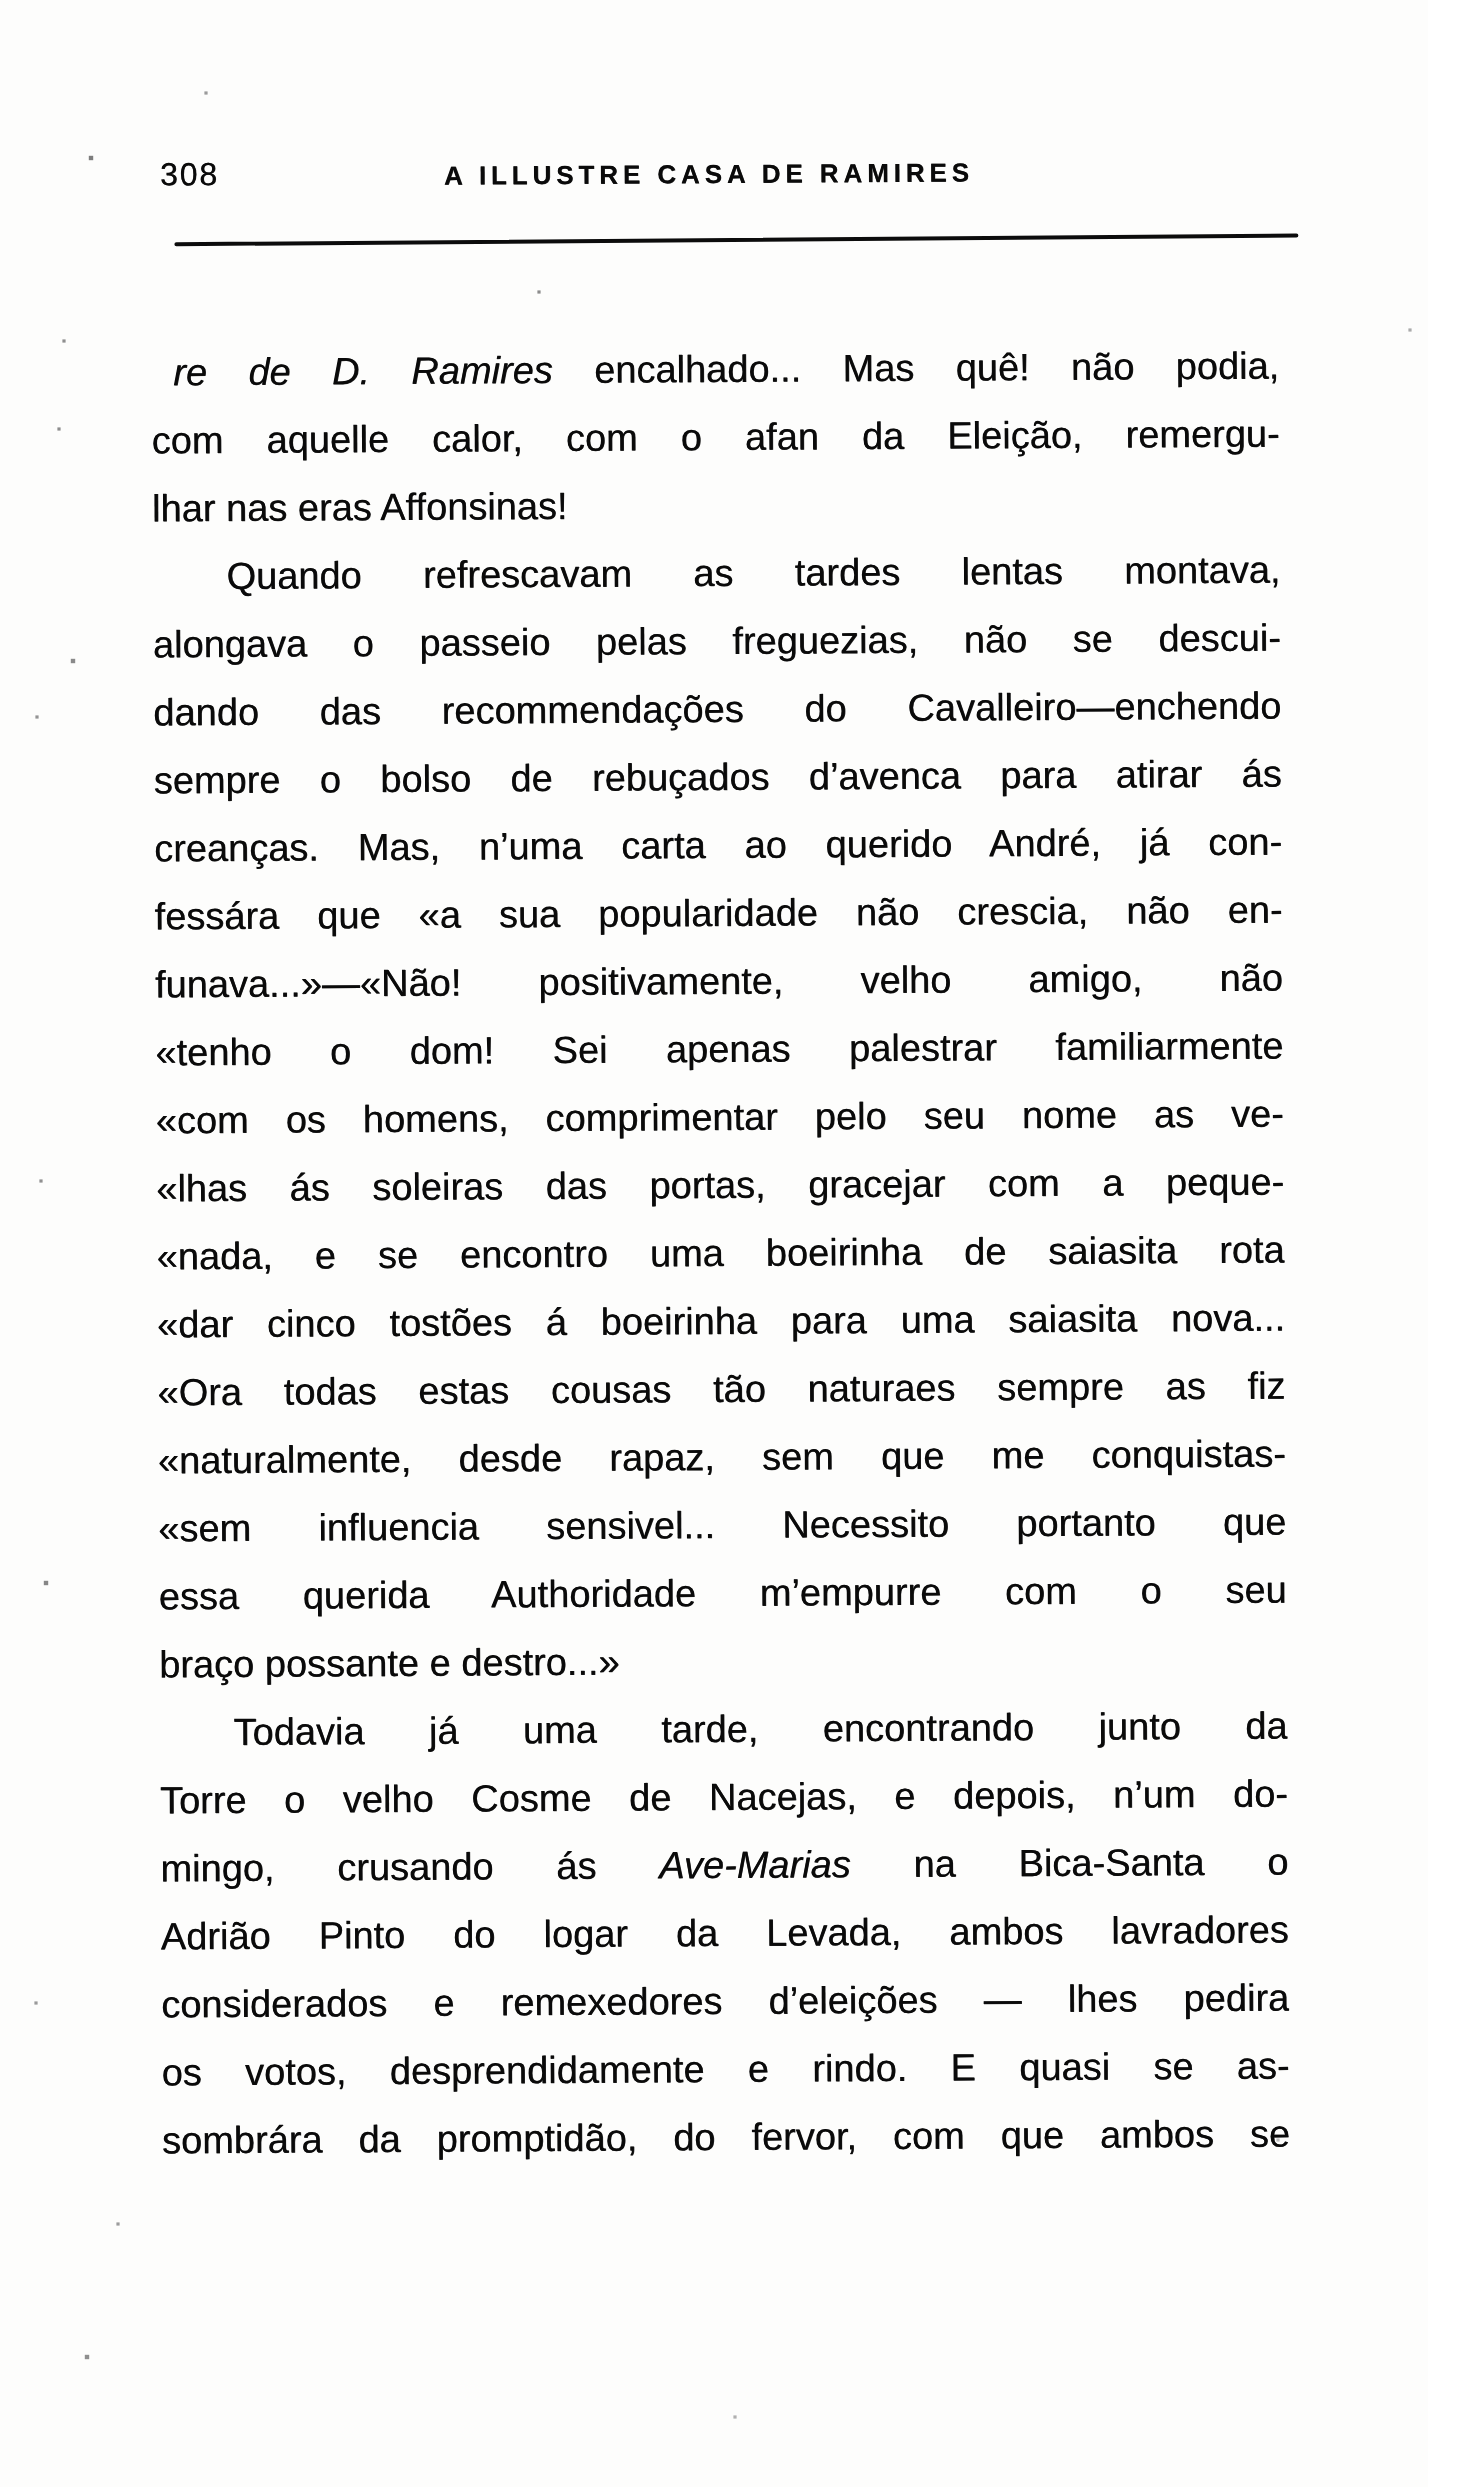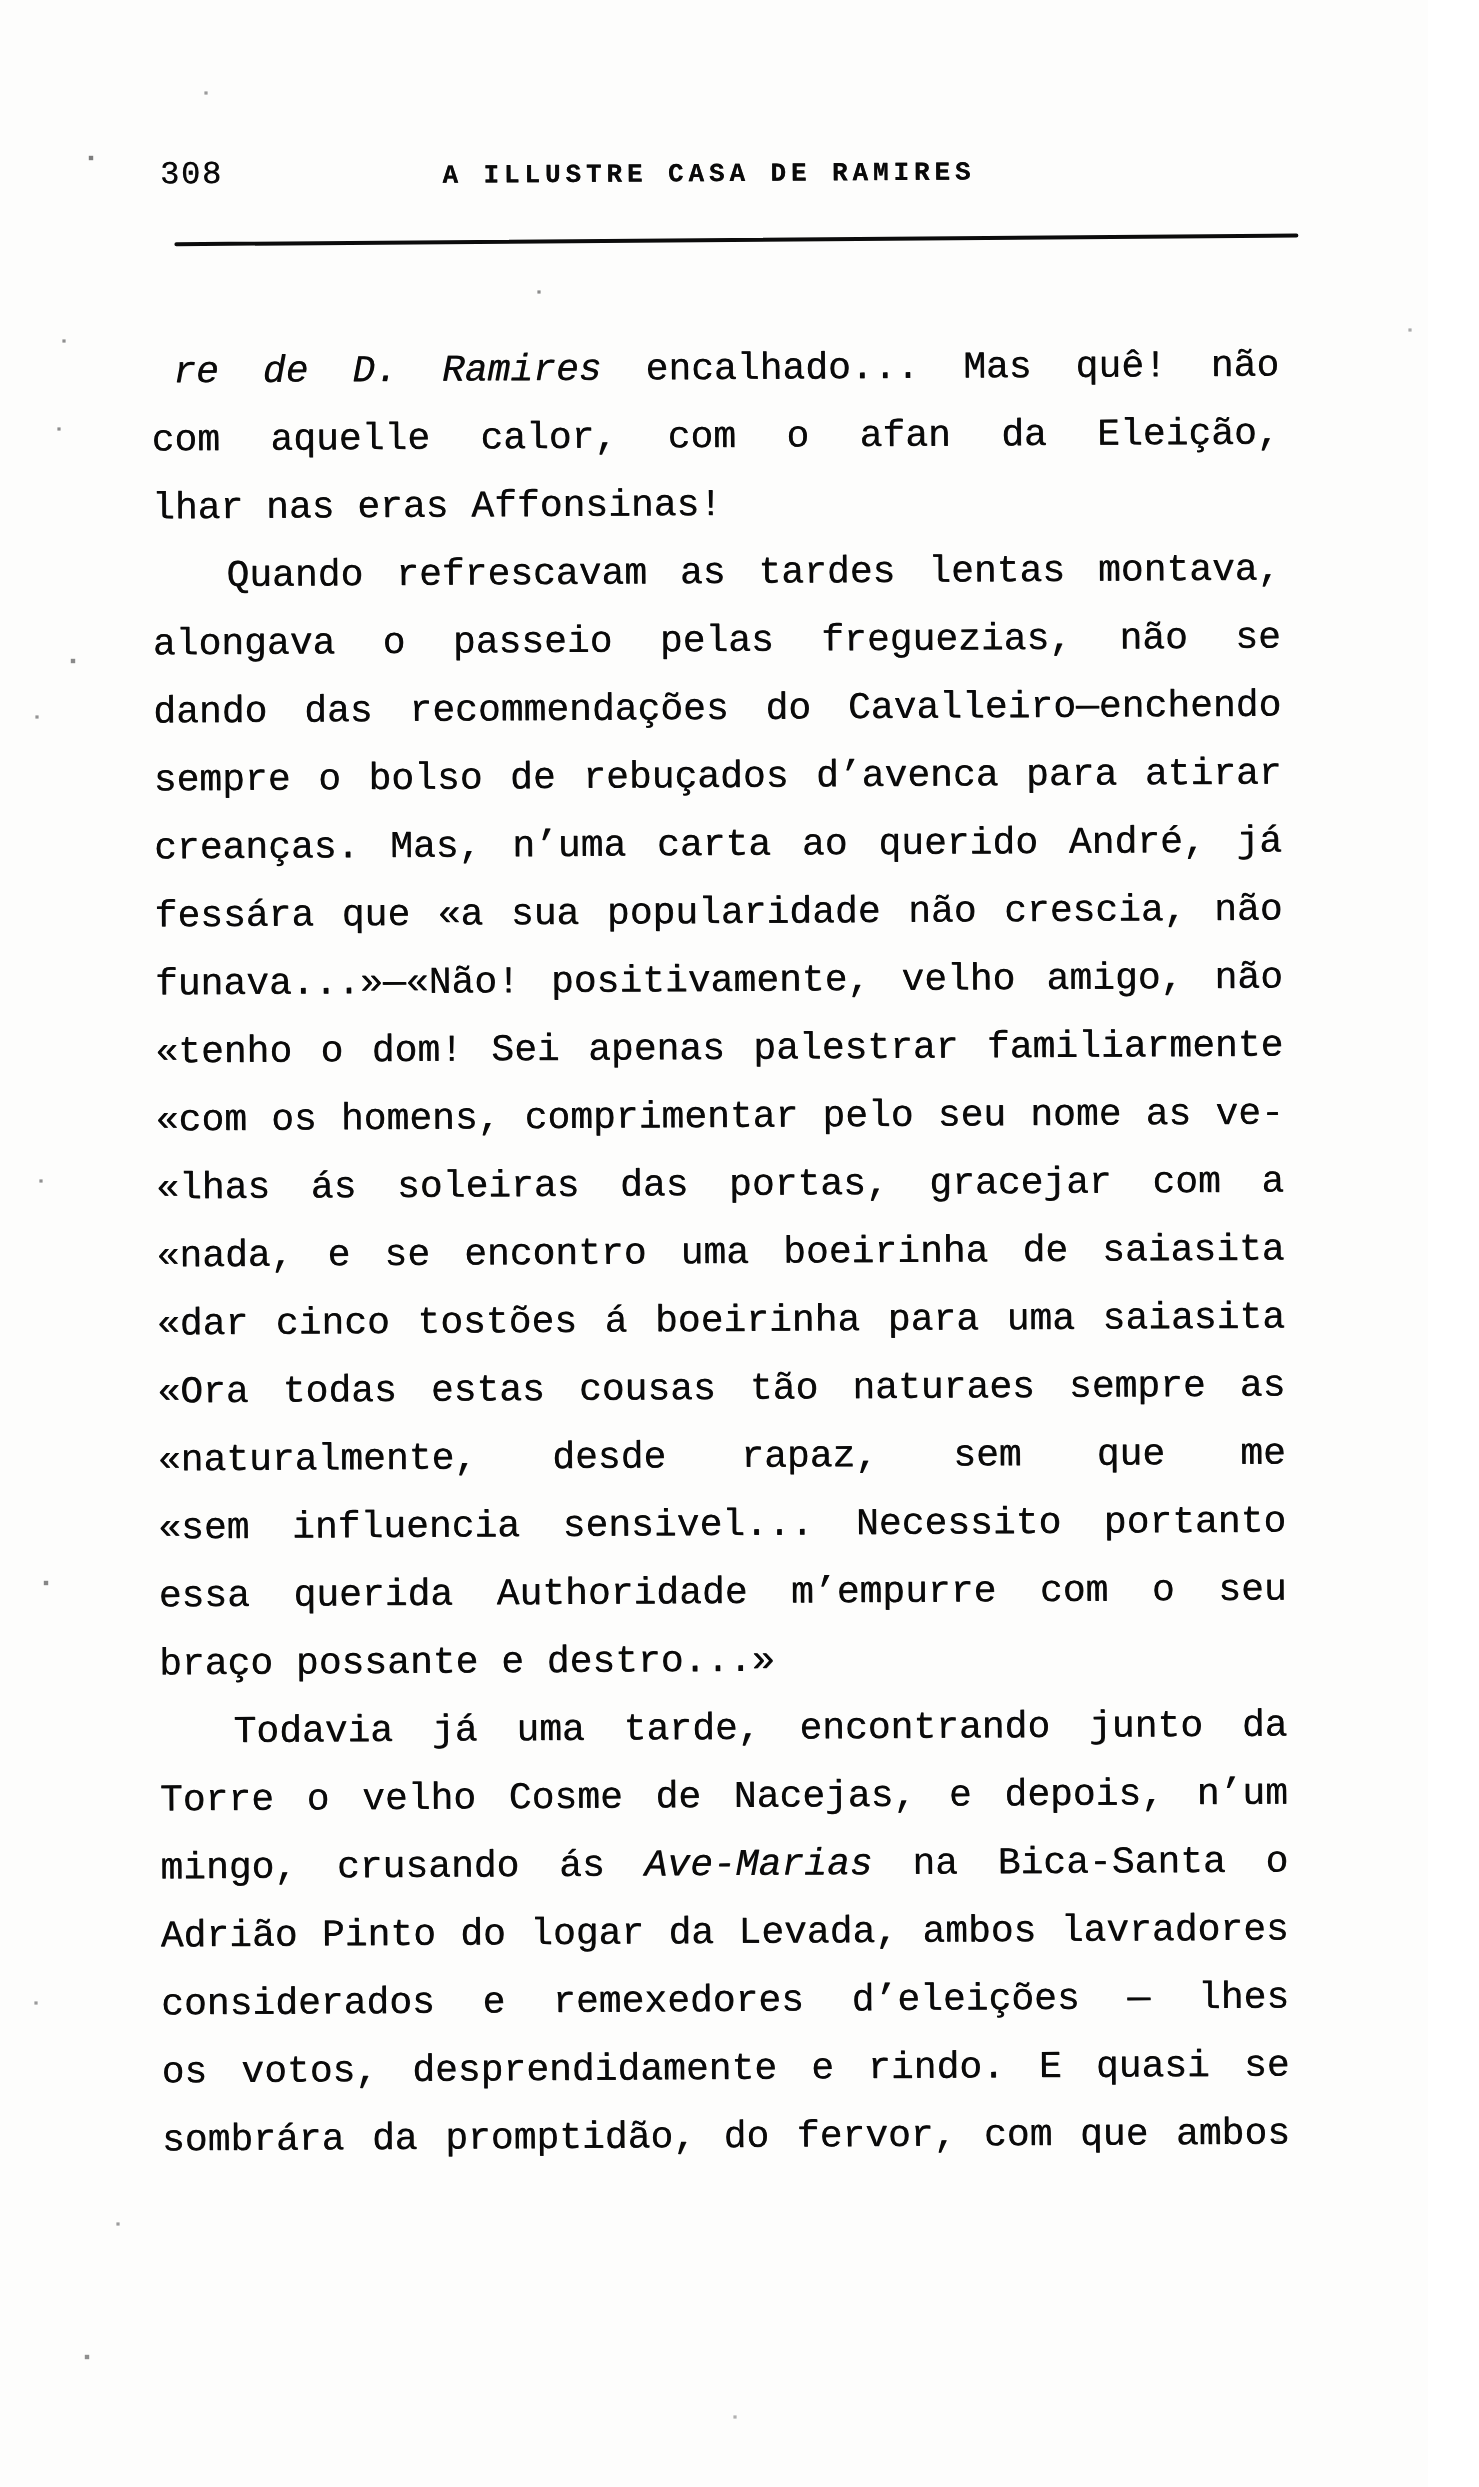--- a/index.html
+++ b/index.html
@@ -5,21 +5,21 @@
   html, body {
     margin: 0;
     padding: 0;
     background: #ffffff;
   }
   .page {
     position: relative;
     width: 1428px;
     height: 2487px;
     background: var(--paper, #fdfdfc);
-    font-family: Liberation Mono, monospace;
+    font-family: Liberation Sans, sans-serif;
     color: var(--ink, #0a0a0a);
     overflow: hidden;
   }
   .content {
     position: absolute;
     inset: 0;
     transform: rotate(-0.35deg);
     transform-origin: 50% 40%;
   }
   .page-number {

